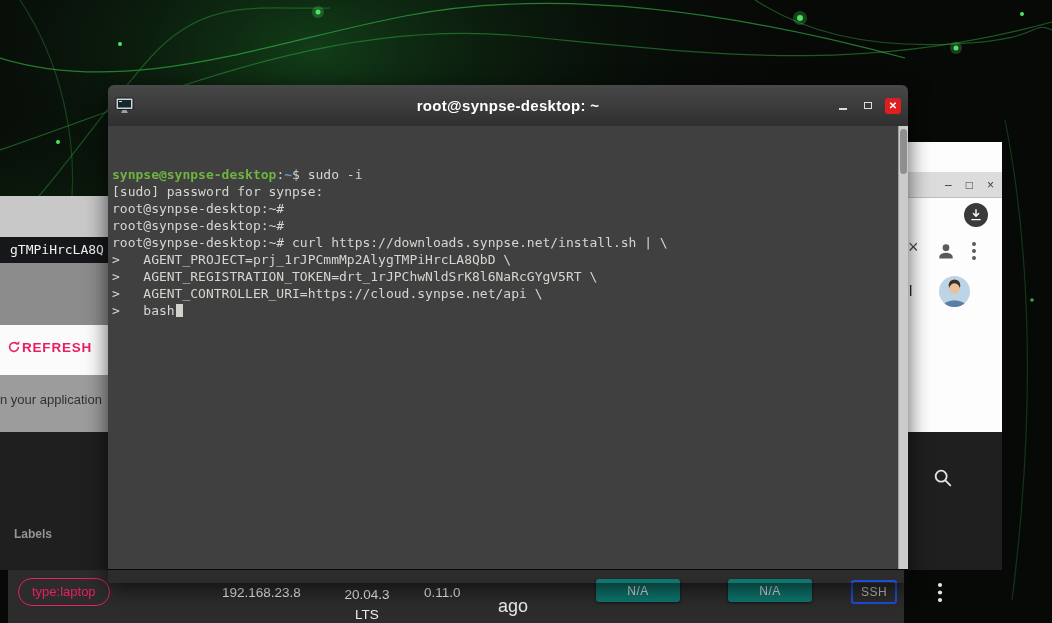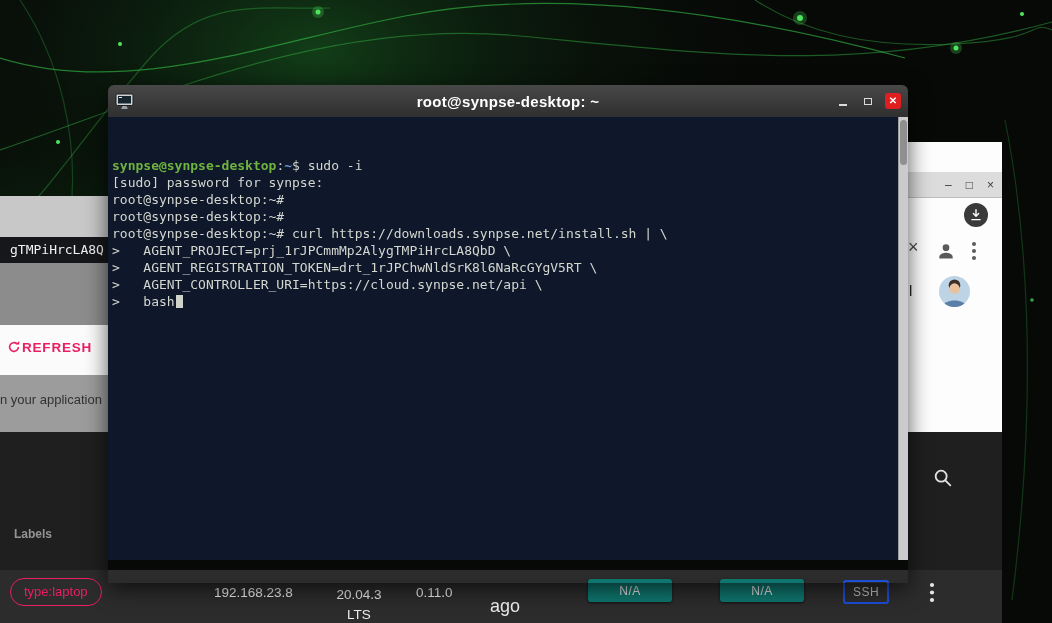--- a/index.html
+++ b/index.html
@@ -31,53 +31,53 @@
   .bw-download{left:964px;top:203px;width:24px;height:24px;border-radius:50%;background:#3a3a3a;
     display:flex;align-items:center;justify-content:center}
   .bw-clear{left:908px;top:238px;font-size:18px;color:#4a4a4a;line-height:1}
   .bw-person{left:936px;top:241px}
   .bw-menudots{left:971px;top:241px}
   .bw-lfrag{left:909px;top:282px;font-size:15px;color:#222}
   .bw-avatar{left:939px;top:276px;width:31px;height:31px;border-radius:50%;overflow:hidden;display:block}
   .bw-right-dark{left:908px;top:432px;width:94px;height:138px;background:#1f1f1f}
   .bw-search{position:absolute;left:24px;top:35px}
 
-  .bw-bottom{left:0;top:570px;width:1002px;height:53px;background:#2c2c2c;color:#ececec;font-size:13.5px}
+  .bw-bottom{left:8px;top:570px;width:896px;height:53px;background:#2c2c2c;color:#ececec;font-size:13.5px}
   .chip{position:absolute;left:10px;top:8px;height:28px;padding:0 13px;border:1px solid var(--accent,#e91e63);
     border-radius:15px;color:var(--accent,#e91e63);font-size:13px;line-height:26px;white-space:nowrap}
   .cell{position:absolute;white-space:nowrap}
   .cell.ip{left:214px;top:15px}
   .cell.os{left:327px;top:15px;width:64px;text-align:center;line-height:20px}
   .cell.ver{left:416px;top:15px}
   .cell.ago{left:490px;top:26px;font-size:18px}
   .nabtn{position:absolute;top:9px;width:84px;height:23px;background:#0f766e;border-radius:3px;
     color:#e3e3e3;font-size:12px;letter-spacing:.5px;display:flex;align-items:center;justify-content:center;
     box-shadow:0 1px 3px rgba(0,0,0,.6)}
   .na1{left:588px}.na2{left:720px}
   .sshbtn{position:absolute;left:843px;top:10px;width:46px;height:24px;border:2px solid #1d4ed8;
     border-radius:3px;color:#c4c4c4;font-size:12px;display:flex;align-items:center;justify-content:center;letter-spacing:.5px}
   .row-dots{position:absolute;left:929px;top:12px}
 
   
   #terminal{position:absolute;left:108px;top:85px;width:800px;height:498px;z-index:3;
     box-shadow:0 6px 22px rgba(0,0,0,.65);border-radius:6px 6px 0 0}
-  .t-titlebar{height:32px;background:linear-gradient(#484848,#2f2f2f);border-radius:6px 6px 0 0;
+  .t-titlebar{height:41px;background:linear-gradient(#484848,#2f2f2f);border-radius:6px 6px 0 0;
     position:relative;display:flex;align-items:center}
   .t-title{position:absolute;left:0;right:0;text-align:center;color:#fff;font-weight:bold;
     font-size:15px;letter-spacing:.3px}
   .t-appicon{margin-left:7px;z-index:1;display:flex}
   .t-controls{position:absolute;right:7px;top:0;bottom:0;display:flex;align-items:center;gap:9px;z-index:1}
   .tb{width:16px;height:16px;display:flex;align-items:center;justify-content:center;cursor:default}
   .tb-min i{display:block;width:8px;height:2px;background:#dcdcdc;margin-top:7px}
   .tb-max i{display:block;width:8px;height:7px;border:1px solid #dcdcdc}
   .tb-close{background:#df1f1f;border-radius:3px;color:#fff;font-size:10px;font-weight:bold;line-height:1}
   .t-menubar{height:27px;background:#f2f2f2;border-bottom:1px solid #c9c9c9;display:flex;
     align-items:center;padding-left:4px;gap:4px;font-size:13px;color:#1b1b1b}
   .t-menuitem{padding:3px 7px;cursor:default}
-  .t-body{position:relative;height:443px;background:#0f172a;padding:6px 14px 9px 4px;
+  .t-body{position:relative;height:443px;background:#404040;padding:6px 14px 9px 4px;
     font-family:"DejaVu Sans Mono",monospace;font-size:13px;line-height:17px;
     color:var(--t-fg,#d3d7cf);white-space:pre;overflow:hidden}
   .tline{height:17px}
   .tline .green{color:var(--t-green,#6fb43f);font-weight:bold}
   .tline .blue{color:var(--t-blue,#6b9bd2);font-weight:bold}
   .tline .fg{color:var(--t-fg,#d3d7cf)}
   .cursor{display:inline-block;width:7px;height:13px;background:#cfd3ca;vertical-align:-2px;margin-left:1px}
   .t-scroll{position:absolute;right:0;top:0;bottom:0;width:10px;background:#cbcbcb;border-left:1px solid #9e9e9e}
   .t-thumb{position:absolute;left:1px;right:1px;top:3px;height:45px;background:#8f8f8f;border-radius:4px}
 </style>

